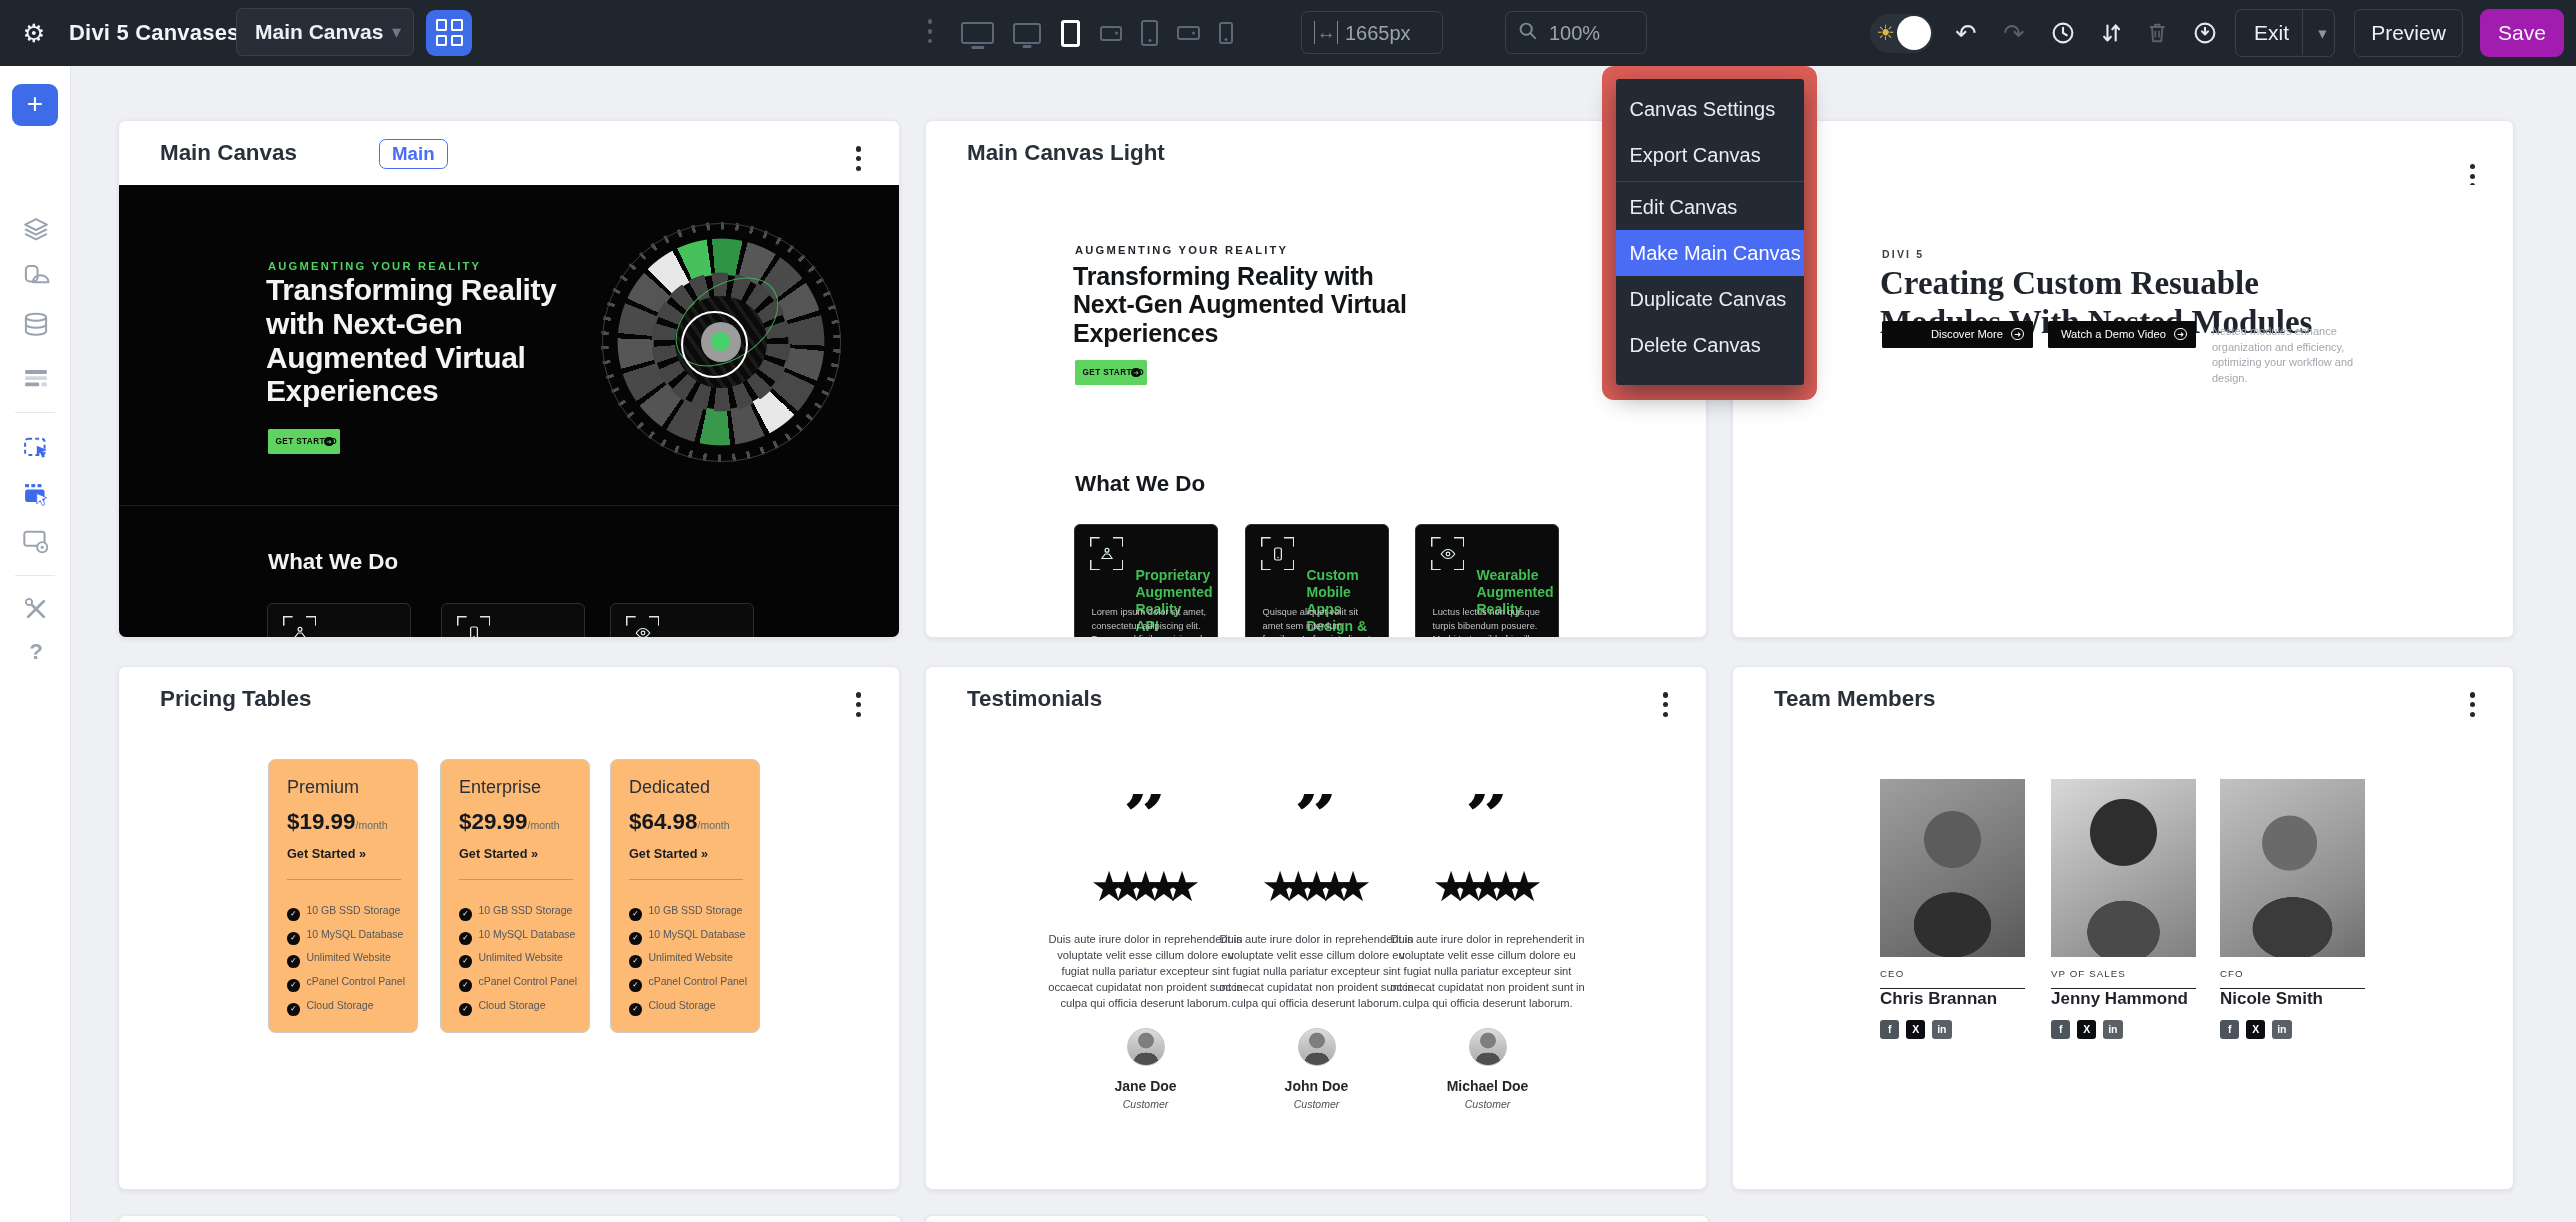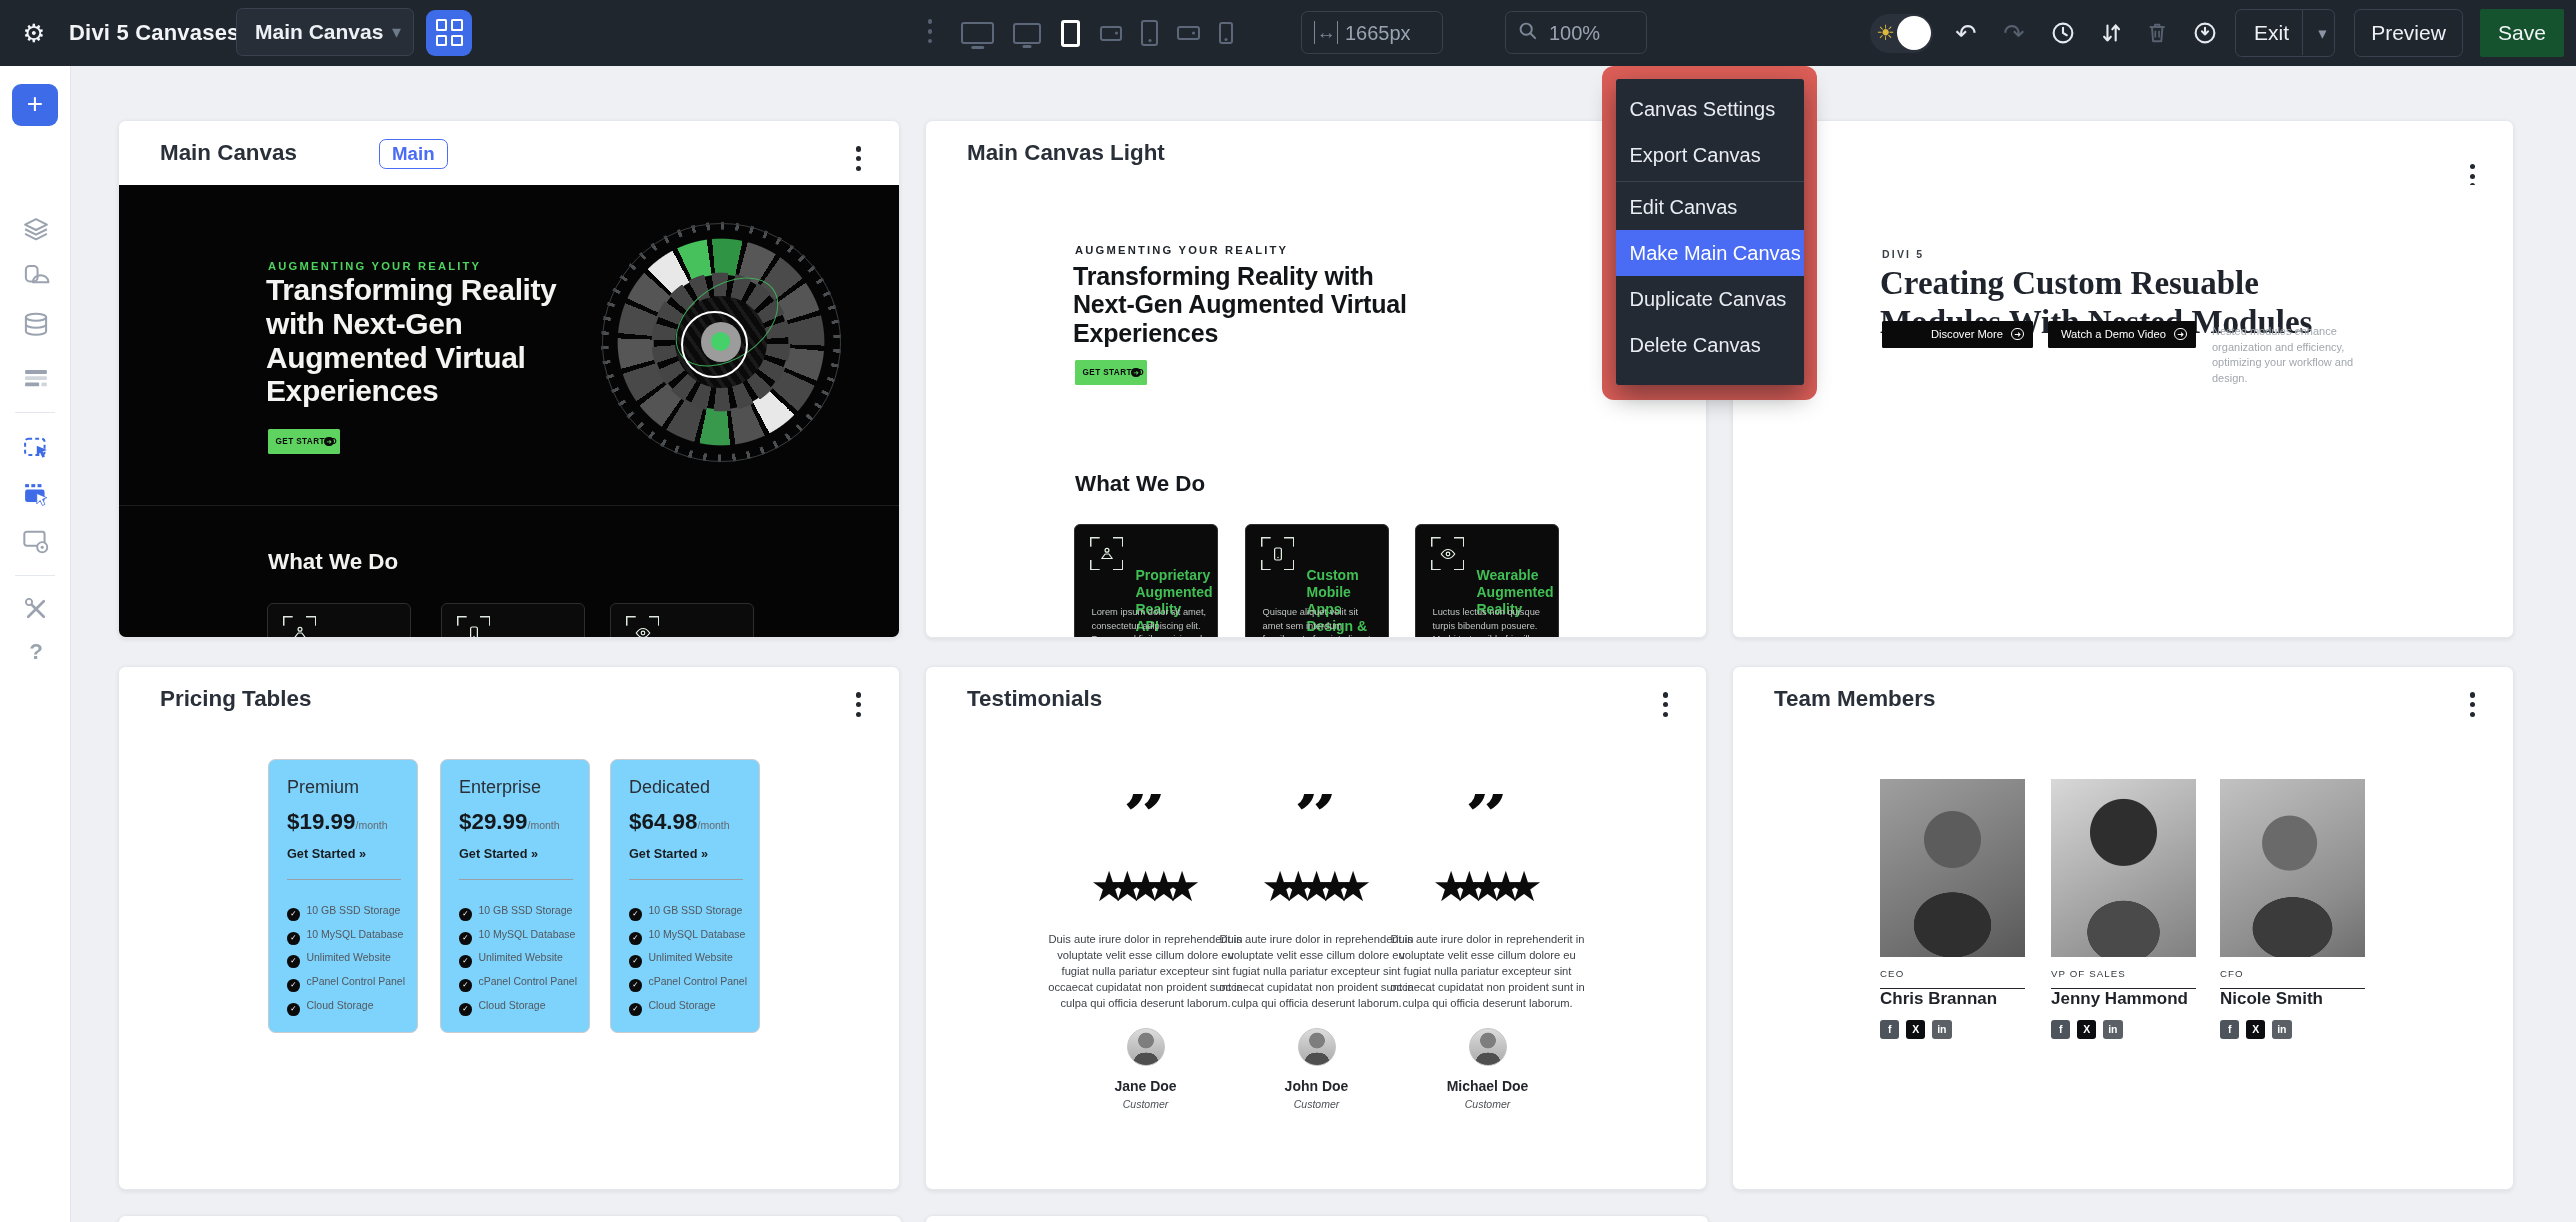--- a/index.html
+++ b/index.html
@@ -43,21 +43,21 @@
   .tb-ic{position:absolute;top:18px;width:30px;height:30px;color:#E6EAF0;text-align:center;font-size:25.4px;line-height:30px;cursor:pointer;}
   .tb-ic.dim{color:#57616F;}
   .tb-ic svg{display:block;margin:3px auto 0;}
   .btn-outline{position:absolute;top:9px;height:48px;border:1.5px solid #3A4250;border-radius:6.7px;box-sizing:border-box;
                color:#EDF0F4;font-size:21px;cursor:pointer;background:transparent;}
   .b-exit{left:2235px;width:100px;text-align:center;}
   .b-exit .lbl{position:absolute;left:18px;top:11.2px;}
   .b-exit .sep{position:absolute;right:31px;top:0;width:1.5px;height:45px;background:#3A4250;}
   .b-exit .chev{position:absolute;right:7.5px;top:13.5px;font-size:16.5px;color:#8B95A3;}
   .b-preview{left:2354px;width:109px;text-align:center;line-height:45px;}
-  .b-save{position:absolute;left:2480px;top:9px;width:84px;height:48px;background:#14532d;border-radius:2px;
+  .b-save{position:absolute;left:2480px;top:9px;width:84px;height:48px;background:#a21caf;border-radius:9px;
           color:#F2F4F8;font-size:21px;text-align:center;line-height:48px;cursor:pointer;}
 
   
   .sidebar{position:absolute;left:0;top:66px;width:71px;height:1156px;background:#fff;border-right:0.7px solid #E2E5E9;z-index:30;box-sizing:border-box;}
   .sb-plus{position:absolute;left:12px;top:18px;width:46px;height:42px;background:#3E6BE8;border-radius:9px;
            color:#fff;font-size:28px;text-align:center;line-height:40px;cursor:pointer;}
   .sb{position:absolute;left:22px;width:28px;height:28px;color:#9AA3AF;cursor:pointer;}
   .sb.blue{color:#3E6BE8;}
   .sb svg{display:block;}
   .sb-div{position:absolute;left:15px;width:40px;height:0.7px;background:#E4E7EB;}
@@ -142,21 +142,21 @@
   
   .eyebrow-3{position:absolute;left:149px;top:63px;font-size:10.5px;letter-spacing:2.2px;color:#3A4047;font-weight:600;}
   .h3-line{position:absolute;left:147px;font-size:33px;line-height:39px;color:#1F232B;font-weight:600;font-family:Liberation Serif, serif;}
   .btn-black{position:absolute;height:27px;background:#0A0A0A;border-radius:1.5px;color:#fff;cursor:pointer;}
   .btn-black .t{position:absolute;right:30px;top:6.7px;font-size:11.2px;}
   .btn-black .c{position:absolute;right:9px;top:6.7px;width:12.7px;height:12.7px;border:1.1px solid #fff;border-radius:50%;
                 font-size:8.2px;line-height:12.7px;text-align:center;box-sizing:border-box;}
   .desc3{position:absolute;left:479px;top:139px;width:161px;font-size:11px;line-height:15.7px;color:#A2A7AE;}
 
   
-  .plan{position:absolute;top:92px;width:150px;height:274px;border:1.1px solid #C9CBCF;border-radius:7.5px;box-sizing:border-box;background:#7dd3fc;}
+  .plan{position:absolute;top:92px;width:150px;height:274px;border:1.1px solid #C9CBCF;border-radius:7.5px;box-sizing:border-box;background:#fdba74;}
   .plan .nm{position:absolute;left:18px;top:16.5px;font-size:18px;color:#2B2F36;}
   .plan .pr{position:absolute;left:18px;top:49px;font-size:22.4px;font-weight:700;color:#15181C;}
   .plan .per{font-size:10.5px;font-weight:400;color:#63686F;}
   .plan .gs{position:absolute;left:18px;top:87px;font-size:12.7px;font-weight:700;color:#191D22;cursor:pointer;}
   .plan .dv{position:absolute;left:18px;top:119px;right:16.5px;height:1.1px;background:#9B9EA3;}
   .plan .ft{position:absolute;left:18px;right:9px;font-size:10.5px;color:#53575D;}
   .plan .ft b{display:inline-block;width:12.7px;height:12.7px;border-radius:50%;background:#0B0B0B;color:#fff;
               font-size:7.5px;line-height:12.7px;text-align:center;font-weight:400;margin-right:6.7px;vertical-align:-2.2px;}
 
   

